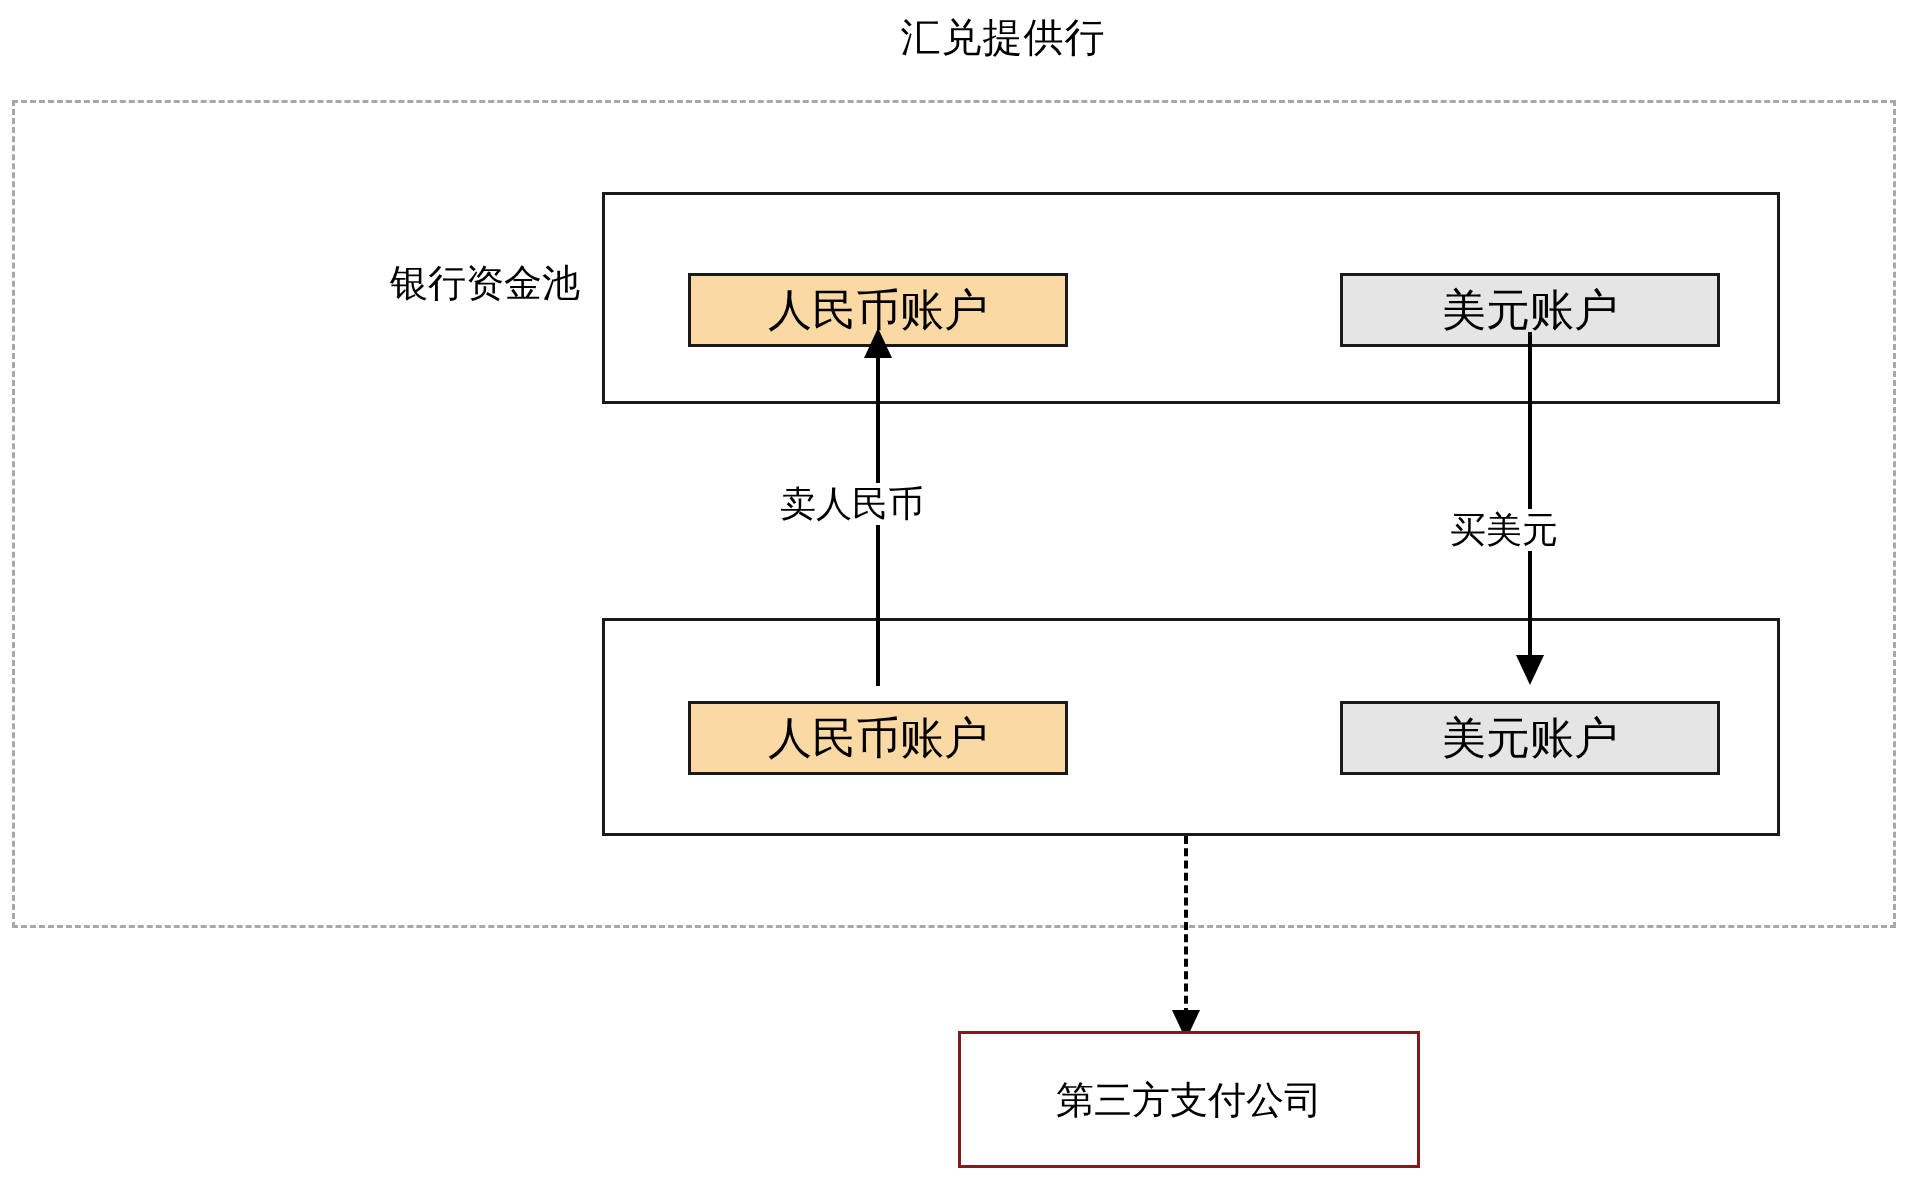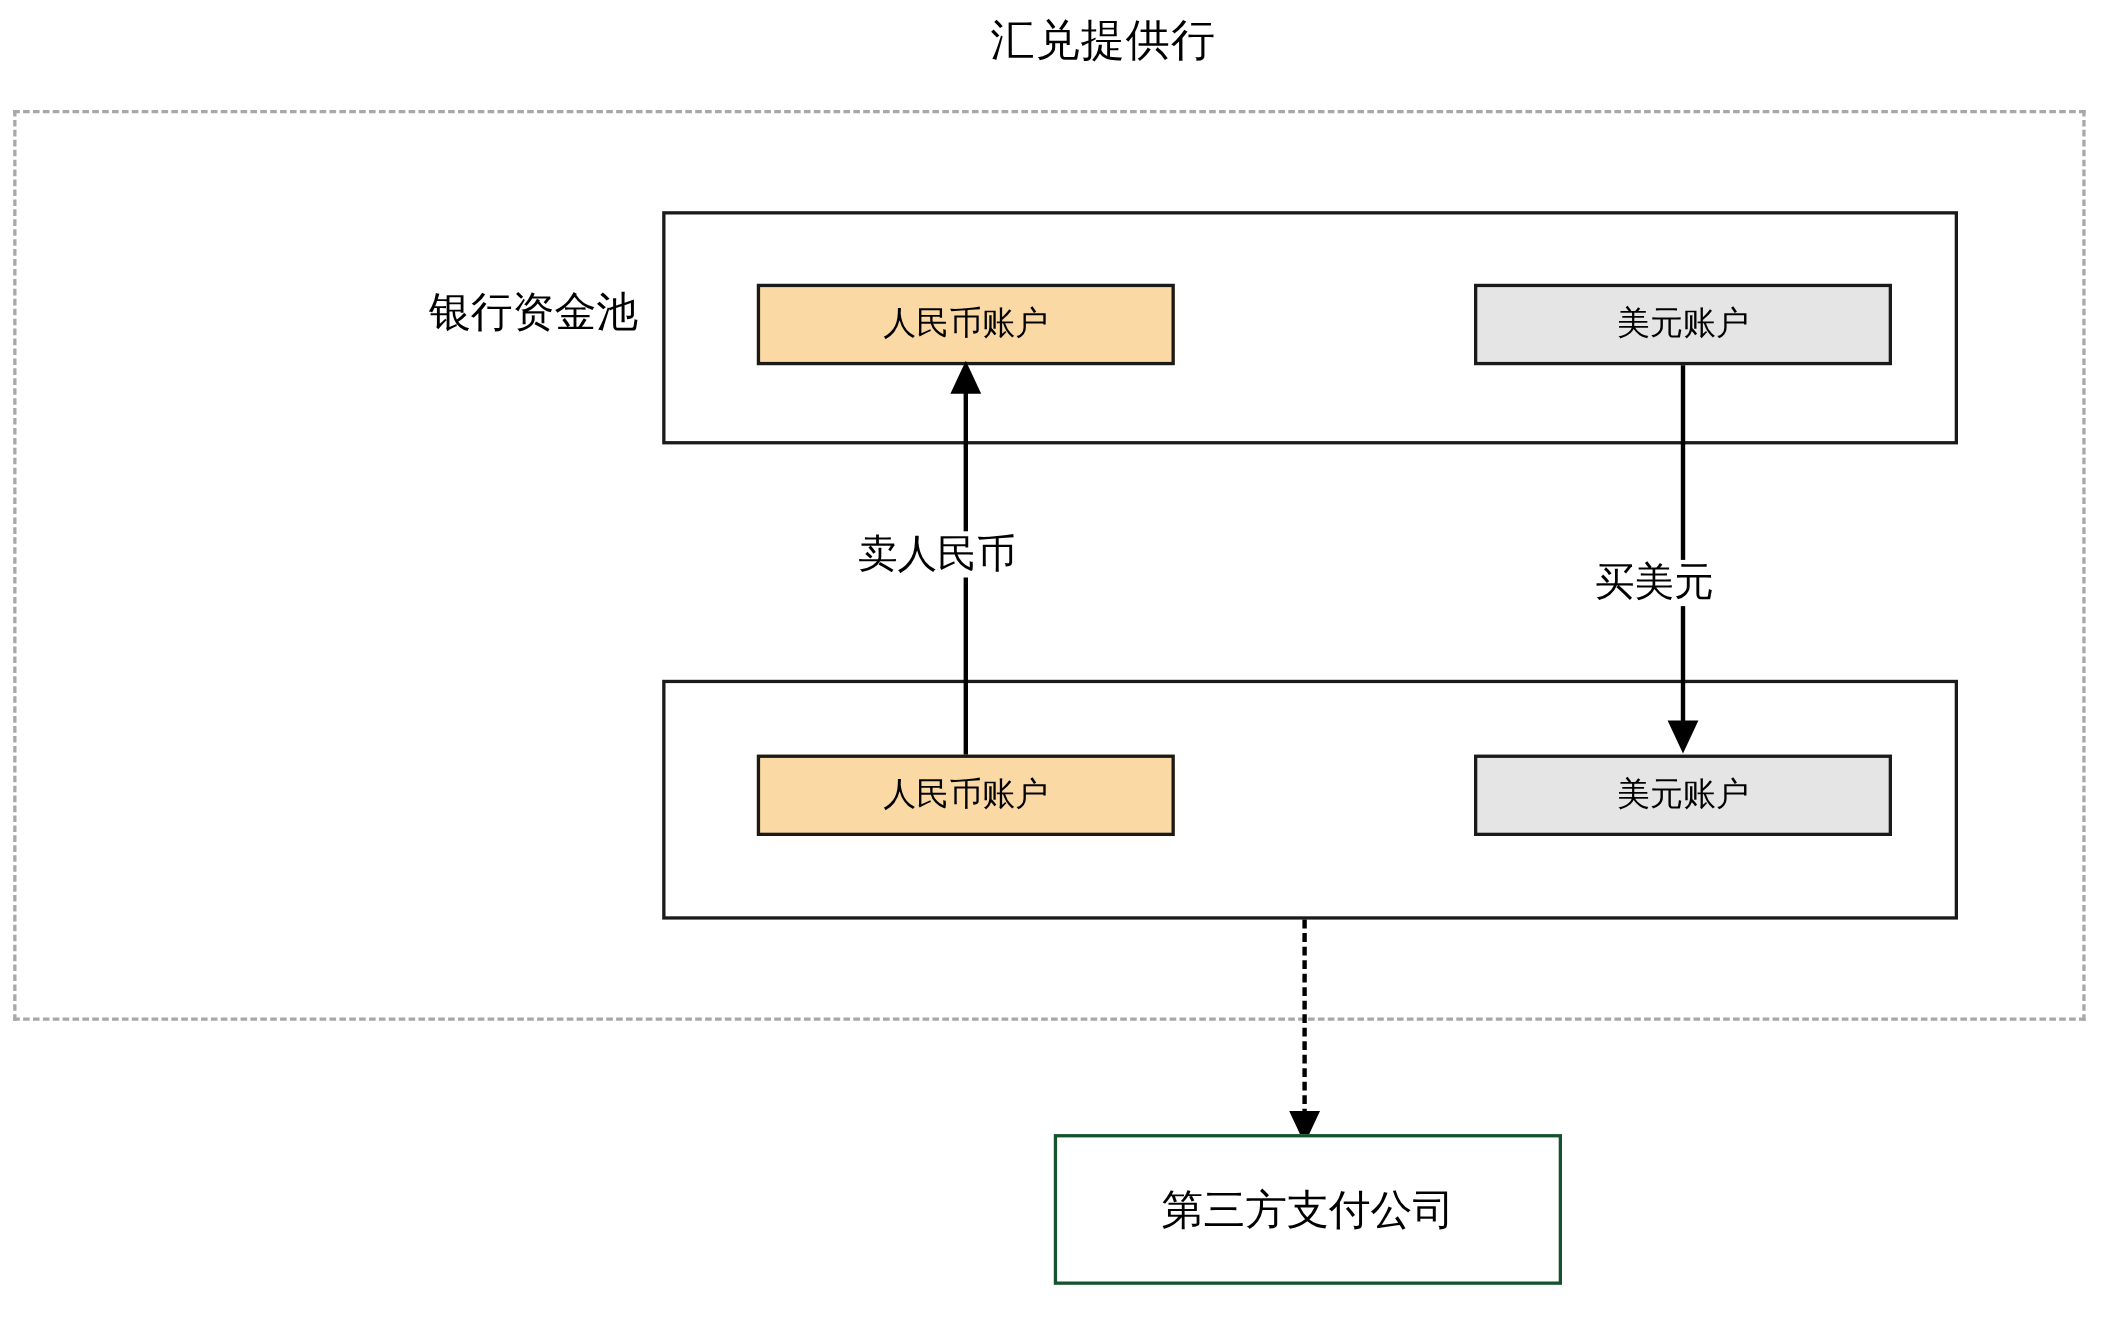--- a/index.html
+++ b/index.html
@@ -69,24 +69,25 @@
   #label-tpp-acct  { left: 20px;  top: 703px; width: 560px; }
 
   
   .account-chip {
     position: absolute;
     box-sizing: border-box;
     border: 3px solid #1a1a1a;
     display: flex;
     align-items: center;
     justify-content: center;
-    font-size: 30px;
+    font-size: 44px;
     line-height: 40px;
     white-space: nowrap;
     color: #000;
+    margin-top: 15px;
   }
   .chip-rmb { background: #FBD9A5; }
   .chip-usd { background: #e5e5e5; }
 
   #chip-bank-rmb { left: 688px;  top: 258px; width: 380px; height: 74px; }
   #chip-bank-usd { left: 1340px; top: 258px; width: 380px; height: 74px; }
   #chip-tpp-rmb  { left: 688px;  top: 686px; width: 380px; height: 74px; }
   #chip-tpp-usd  { left: 1340px; top: 686px; width: 380px; height: 74px; }
 
   
@@ -143,21 +144,21 @@
   #edge-label-buy-usd  { left: 1442px; top: 509px; }
 
   
   #tpp-company-box {
     position: absolute;
     left: 958px;
     top: 1031px;
     width: 462px;
     height: 137px;
     box-sizing: border-box;
-    border: 3px solid #14532d;
+    border: 3px solid #7f1d1d;
     background: #ffffff;
     display: flex;
     align-items: center;
     justify-content: center;
     font-size: 38px;
     line-height: 44px;
     white-space: nowrap;
     color: #000;
   }
 </style>

